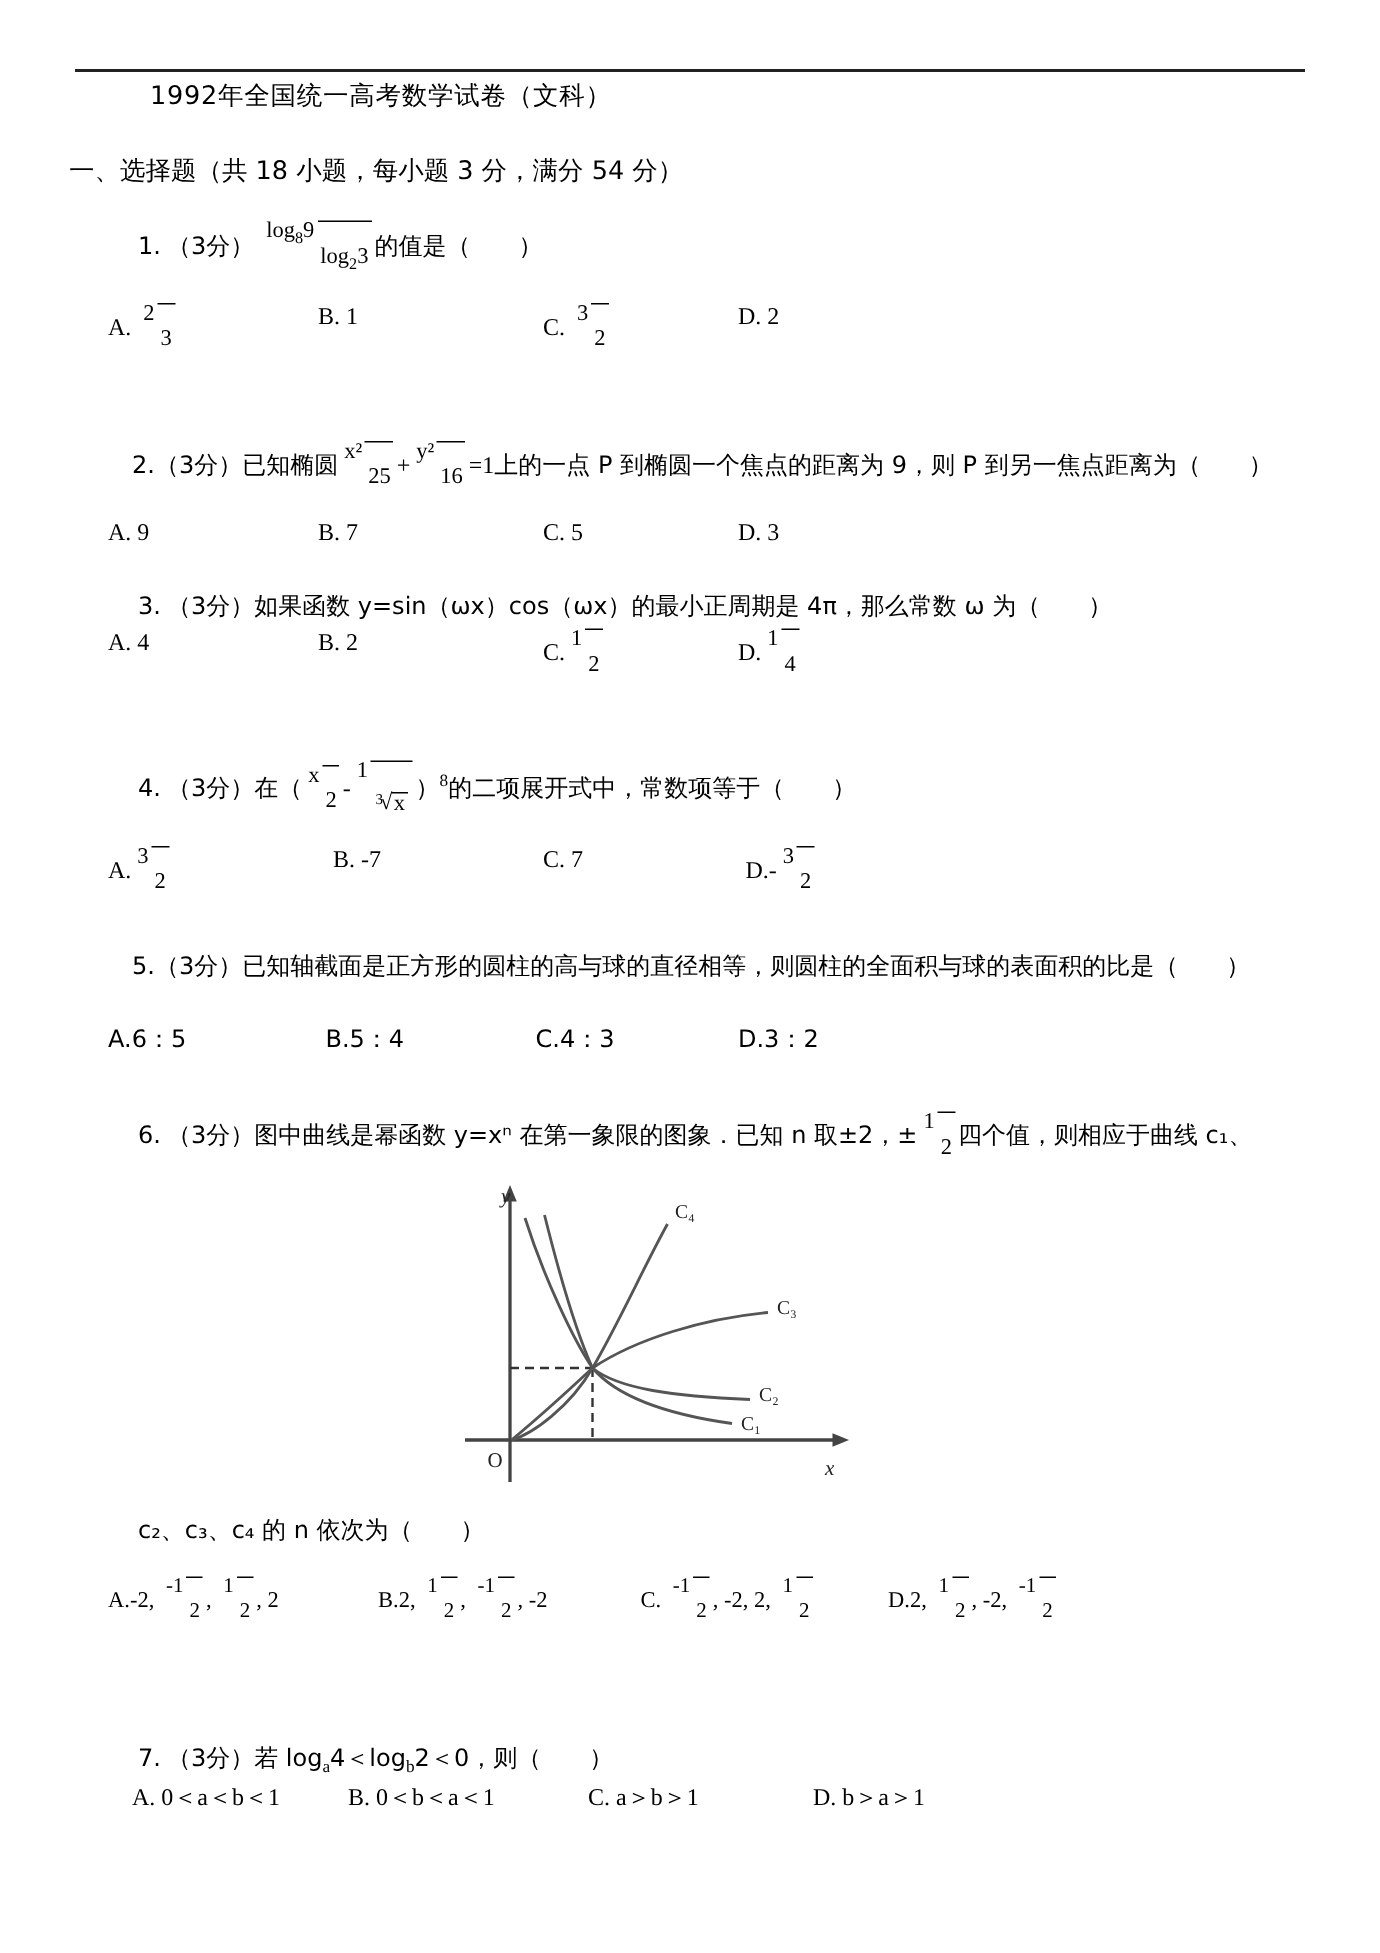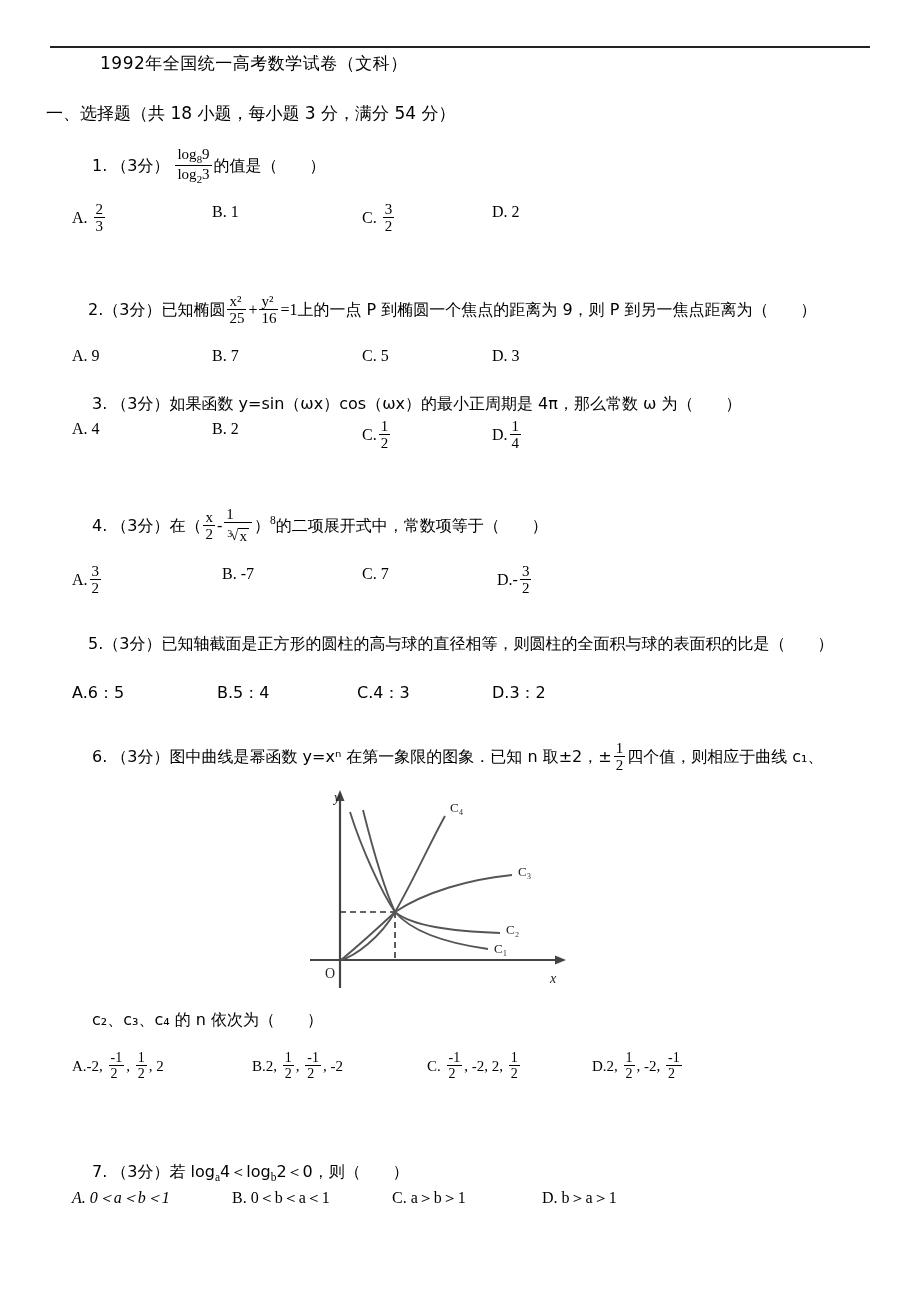--- a/index.html
+++ b/index.html
@@ -54,31 +54,32 @@
     left: 72px;
     font-size: 16px;
   }
   .opt {
     position: absolute;
     white-space: nowrap;
   }
   
   .frac {
     display: inline-flex;
-    flex-direction: column;
+    flex-direction: row;
     vertical-align: middle;
+    text-align: center;
     margin: 0 2px;
     position: relative;
     top: -1px;
   }
   .frac > .num { line-height: 1.0; padding: 0 2px; font-size: 15px;}
   .frac > .den {
     line-height: 1.05;
     border-top: 1.3px solid #000;
-    padding: 1px 2px 0 2px;
+    padding: 16px 2px 0 2px;
     font-size: 15px;
   }
   .frac.small > .num, .frac.small > .den { font-size: 14px; }
   sub { font-size: .72em; }
   sup { font-size: .72em; }
   .cn { font-family: "DejaVu Sans", "Liberation Sans", sans-serif; }
   
   .radical {
     display: inline-flex;
     align-items: flex-start;
@@ -317,19 +318,19 @@
             <span class="den">2</span>
           </span></span>
     </span>
   </div>
 
   <div class="q" style="top:1160px; left:50px; width:850px;">
     <span class="cn">7.</span>
     <span class="cn">（3分）</span><span class="cn">若 log</span><sub>a</sub><span class="cn">4＜log</span><sub>b</sub><span class="cn">2＜0，则（　　）</span>
   </div>
   <div class="opts" style="top:1188px; left:72px; width:840px;">
-    <span class="opt" style="left:0px;font-style:italic;"><span>A.</span> <span>0＜a＜b＜1</span></span>
+    <span class="opt" style="left:16px;"><span>A.</span> <span>0＜a＜b＜1</span></span>
     <span class="opt" style="left:160px;"><span>B.</span> <span>0＜b＜a＜1</span></span>
     <span class="opt" style="left:320px;"><span>C.</span> <span>a＞b＞1</span></span>
     <span class="opt" style="left:470px;"><span>D.</span> <span>b＞a＞1</span></span>
   </div>
 
 </div>
 
 </body></html>

